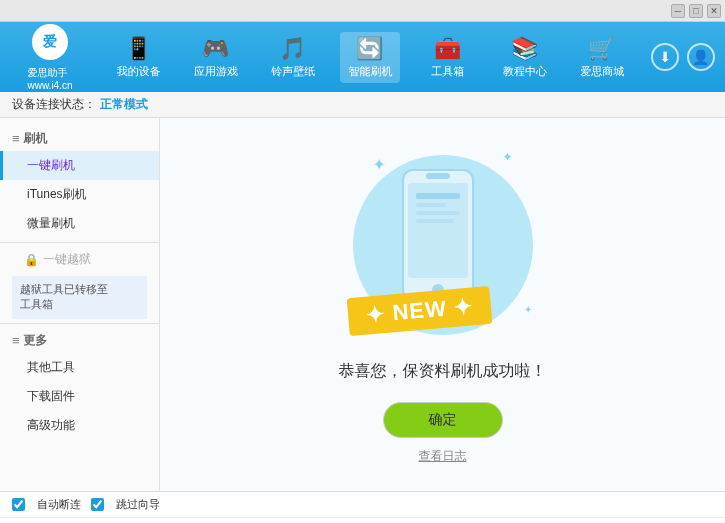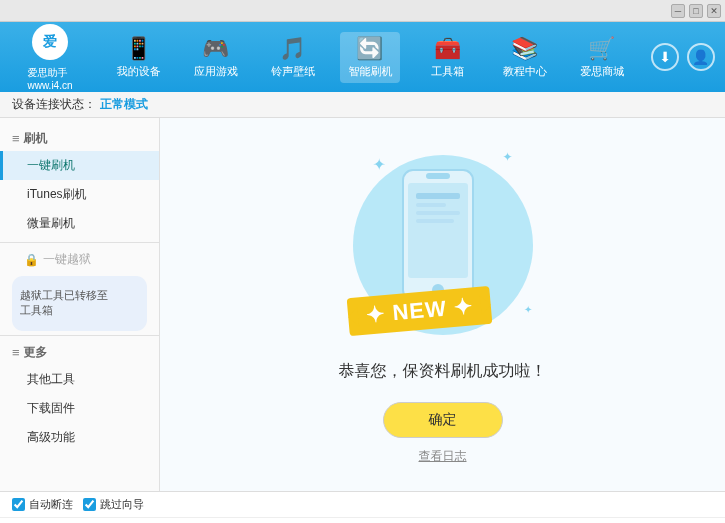--- a/index.html
+++ b/index.html
@@ -95,34 +95,34 @@
       padding: 4px 12px; font-size: 12px; color: #666;
       font-weight: bold; cursor: pointer;
     }
     .sidebar-section-icon { margin-right: 4px; font-size: 13px; color: #888; }
     .sidebar-item {
       padding: 6px 12px 6px 24px;
       font-size: 12px; color: #333; cursor: pointer;
       border-left: 3px solid transparent;
     }
     .sidebar-item.active {
-      color: #0f766e; border-left: 3px solid #1a9de0;
+      color: #6d28d9; border-left: 3px solid #1a9de0;
       background: #e0f0fb;
     }
     .sidebar-divider { height: 1px; background: #e0e0e0; margin: 4px 0; }
     .sidebar-locked {
       padding: 4px 12px 4px 24px;
       font-size: 12px; color: #aaa; cursor: default;
       display: flex; align-items: center; gap: 4px;
     }
     .sidebar-note {
       margin: 4px 12px;
       background: #e8f0fb;
-      border-radius: 11px;
-      padding: 12px 8px;
+      border-radius: 0;
+      padding: 6px 8px;
       font-size: 11px; color: #555;
       line-height: 1.4;
     }
 
     
     .content-area {
       flex: 1;
       background: #f7fbfe;
       display: flex; flex-direction: column;
       align-items: center; justify-content: center;
@@ -184,34 +184,34 @@
     }
 
     
     .success-text {
       font-size: 16px; color: #333; margin-bottom: 20px;
       font-weight: 500;
     }
 
     
     .btn-primary {
-      background: #fde047;
+      background: #84cc16;
       border: 1px solid #ccc;
       border-radius: 20px;
       padding: 8px 40px;
       font-size: 14px; color: #333;
       cursor: pointer; margin-bottom: 10px;
       min-width: 120px; text-align: center;
     }
     .btn-link {
       font-size: 12px; color: #888; cursor: pointer;
       text-decoration: underline;
     }
     .checkbox-label {
-      display: flex; align-items: center; gap: 4px;
+      display: flex; align-items: center; gap: 12px;
       font-size: 11px; color: #333; cursor: pointer;
     }
     .checkbox-label input { accent-color: #1a9de0; }
     .device-name { font-size: 13px; font-weight: bold; color: #1a9de0; }
 
     
     .bottom-section {
       border-top: 1px solid #ddd;
       background: #fff;
     }

